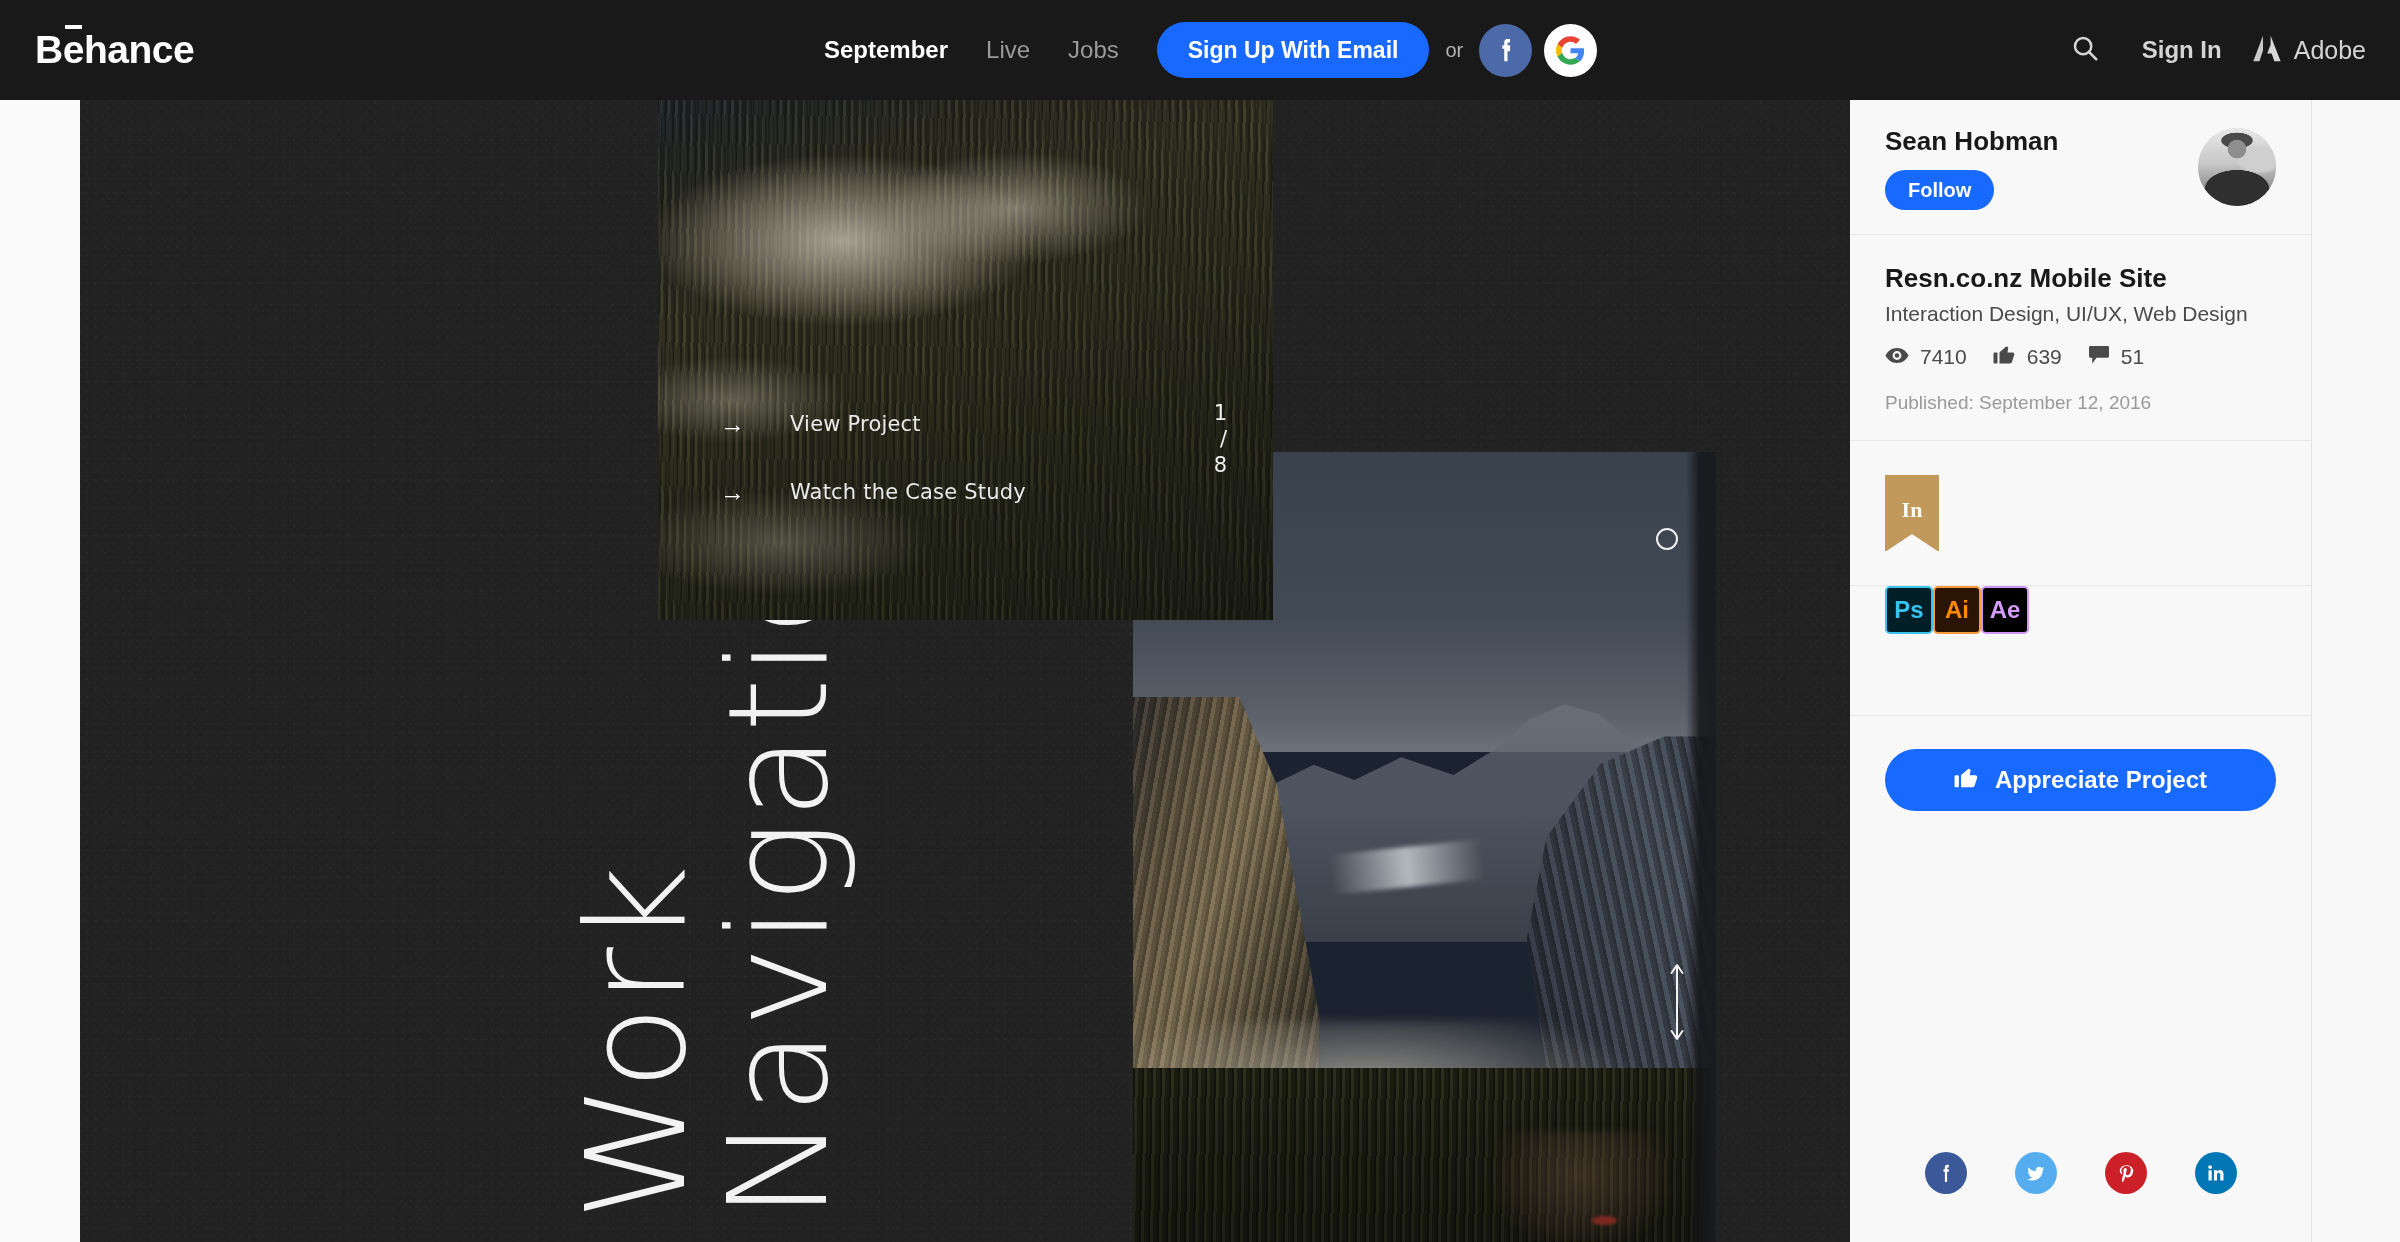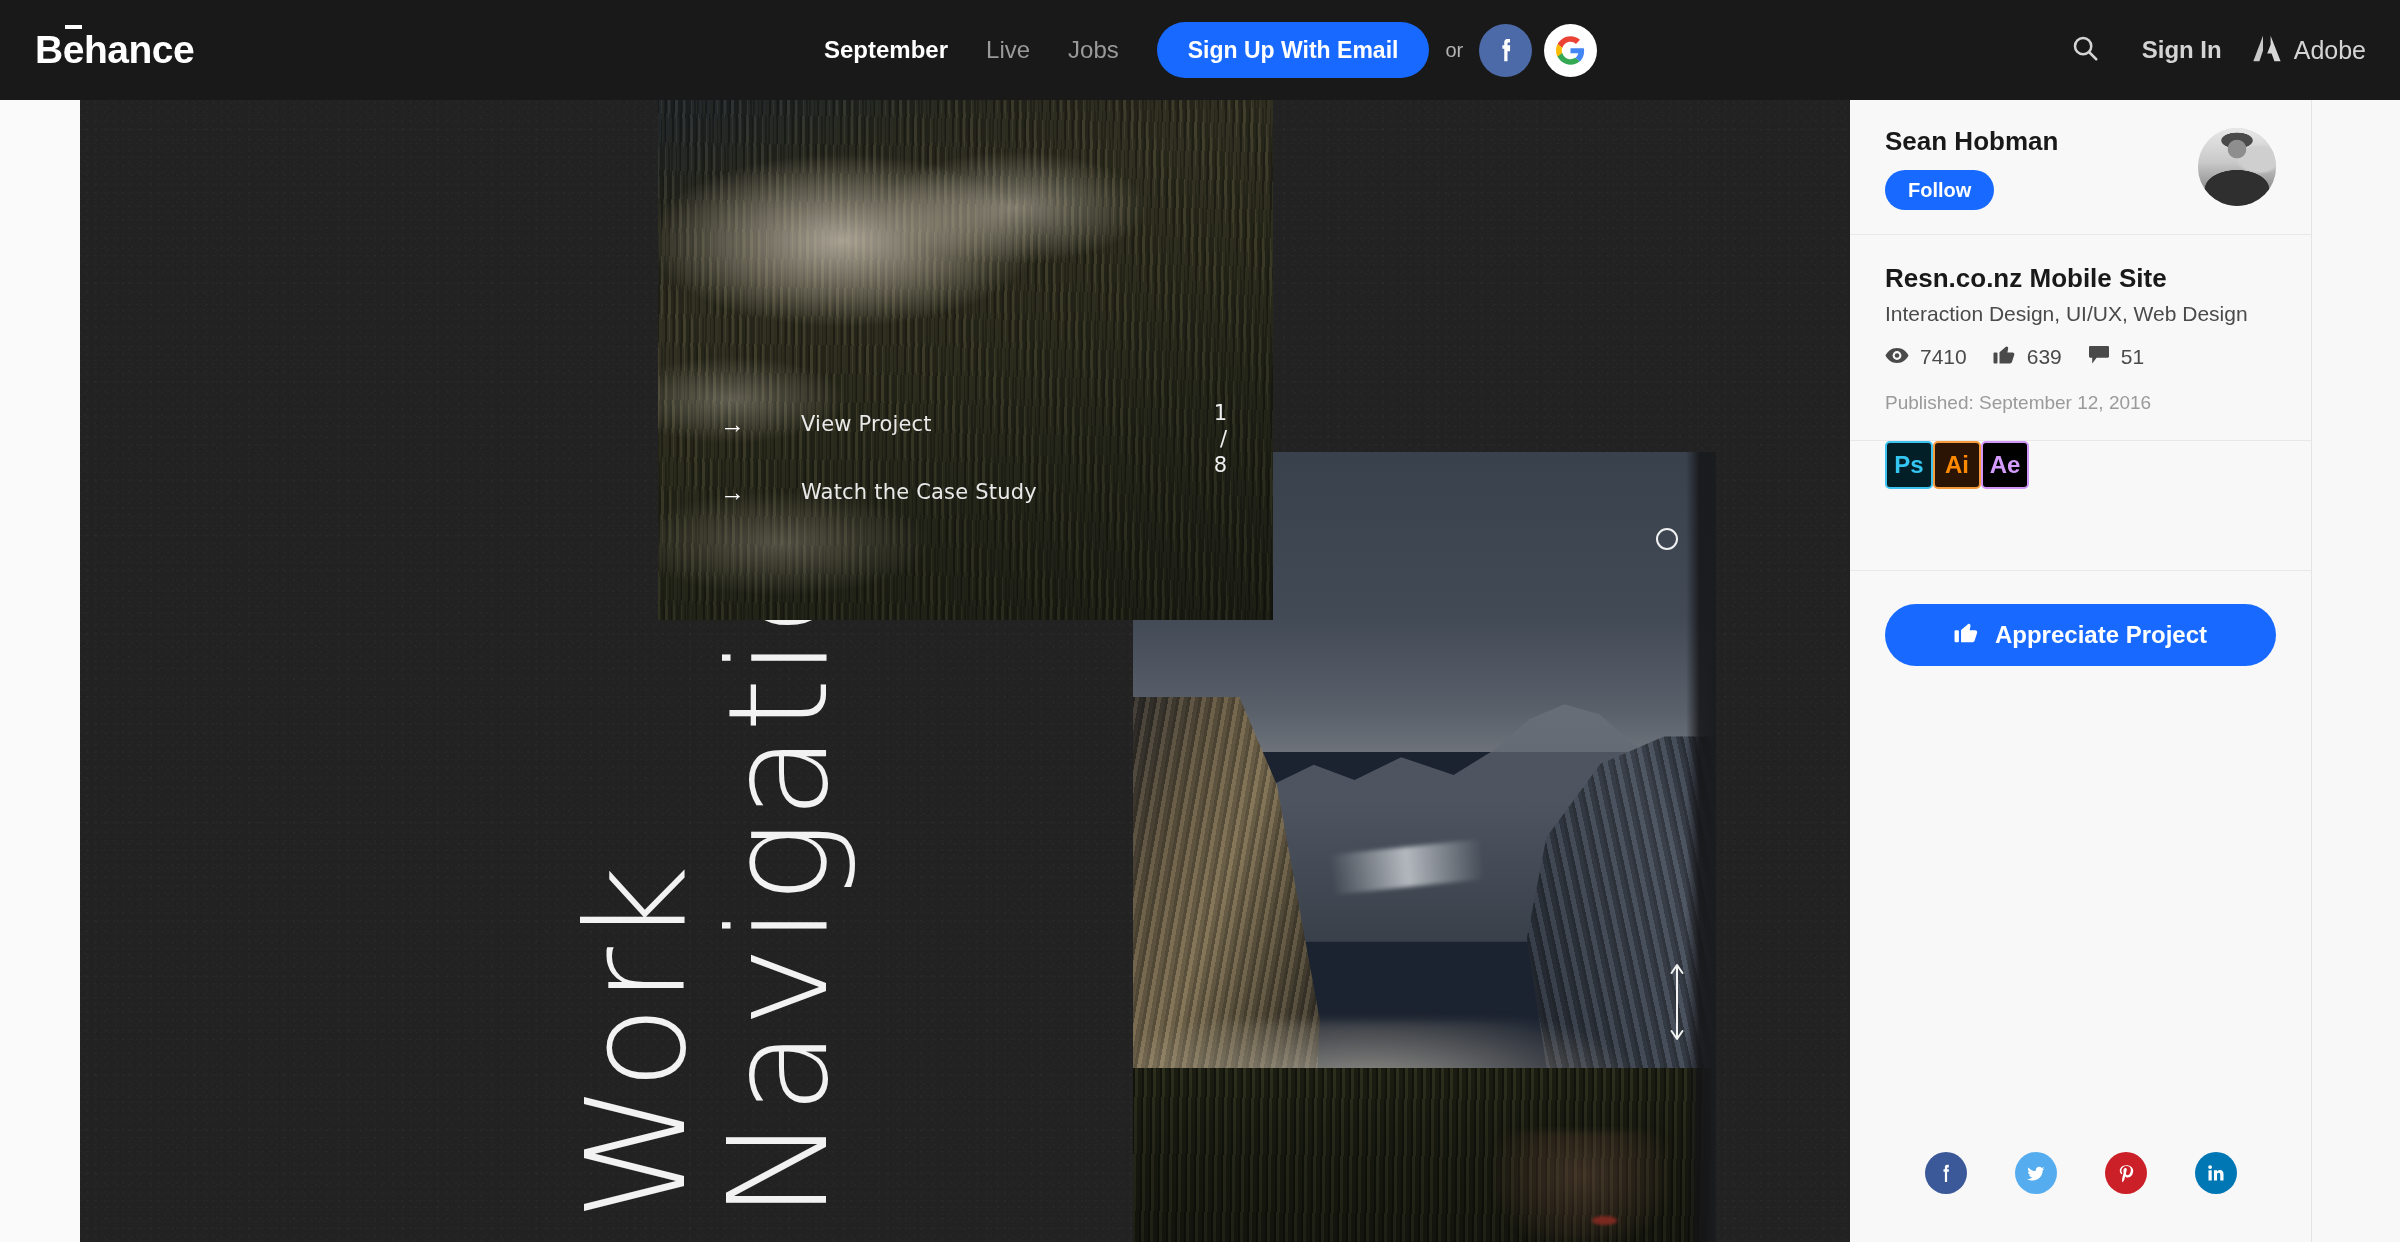--- a/index.html
+++ b/index.html
@@ -169,21 +169,21 @@
   .ovl-row {
     display: flex; align-items: center;
     height: 52px; cursor: pointer;
   }
   .ovl-arrow {
     width: 34px; color: #fff; font-size: 25px;
     line-height: 1; flex-shrink: 0;
   }
   .ovl-label {
     color: #e9e9e9; font-size: 21px;
-    margin-left: 47px; white-space: nowrap;
+    margin-left: 36px; white-space: nowrap;
     font-family: "DejaVu Sans", sans-serif;
     letter-spacing: .2px;
   }
   #pager {
     position: absolute; right: 46px; top: 330px;
     z-index: 7; text-align: right;
     color: #efefef; font-size: 21px;
     line-height: 26px;
     font-family: "DejaVu Sans", sans-serif;
   }
@@ -565,20 +565,25 @@
                 <path d="M1 2.2C1 1.5 1.6 1 2.3 1h17.4c0.7 0 1.3 0.5 1.3 1.2v9.4c0 0.7-0.6 1.2-1.3 1.2H8.6L4.2 18.6V12.8H2.3c-0.7 0-1.3-0.5-1.3-1.2V2.2z" fill="#4a4a4a"></path>
               </svg>
             </span>
             <span class="sv">51</span>
           </span>
         </div>
 
         <div id="published">Published: September 12, 2016</div>
       </div>
 
+      <div class="sb-section" id="sb-badge">
+        <div id="ribbon">
+          <span id="ribbon-label">In</span>
+        </div>
+      </div>
 
       <div class="sb-section" id="sb-tools">
         <div class="tool" id="tool-ps">Ps</div>
         <div class="tool" id="tool-ai">Ai</div>
         <div class="tool" id="tool-ae">Ae</div>
       </div>
 
       <div class="sb-section" id="sb-appreciate">
         <button id="appreciate-btn">
           <span>

